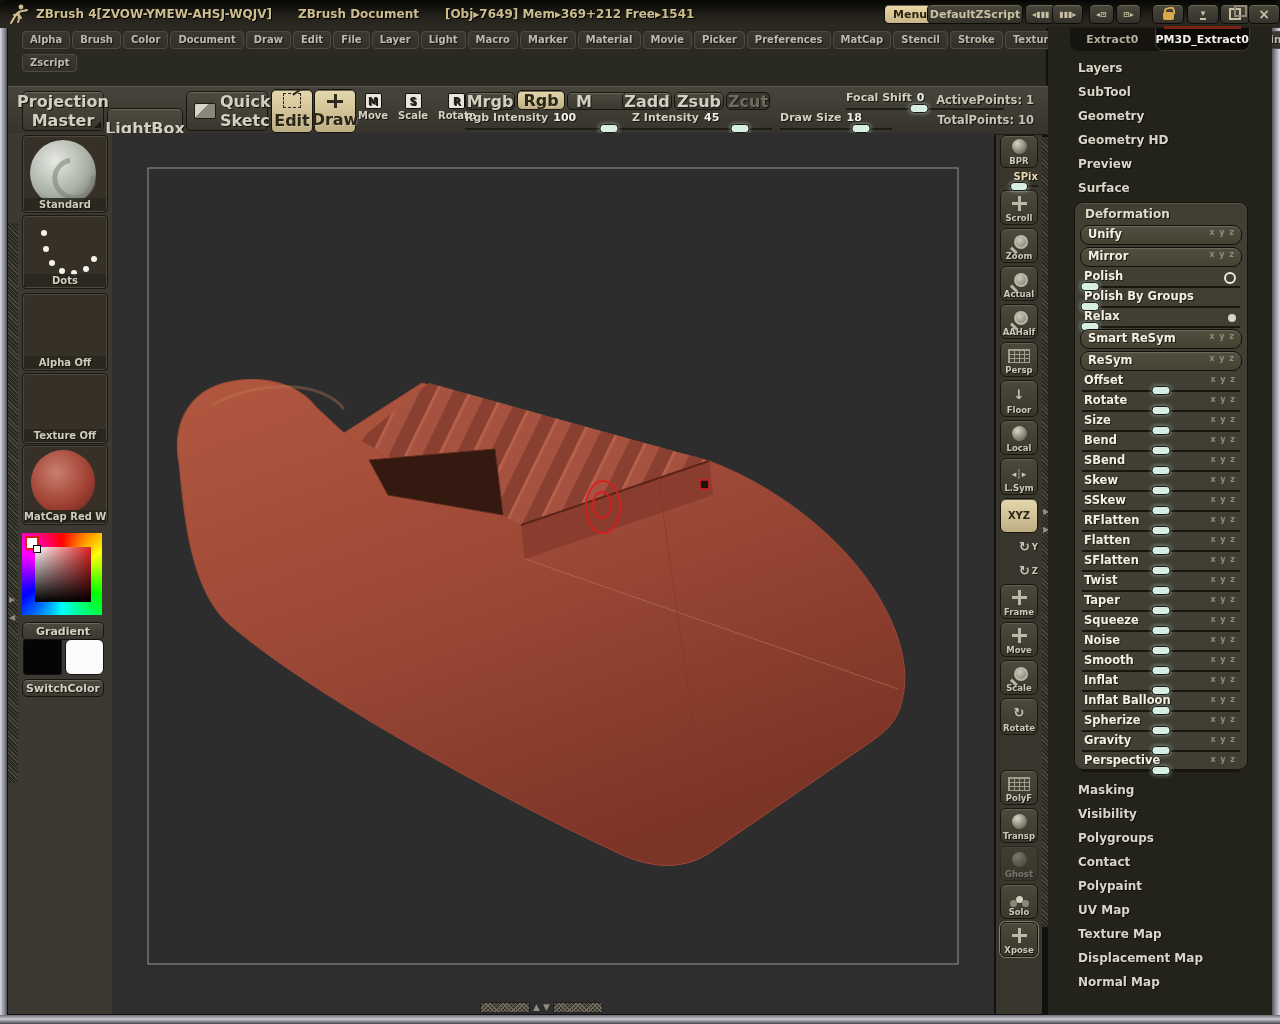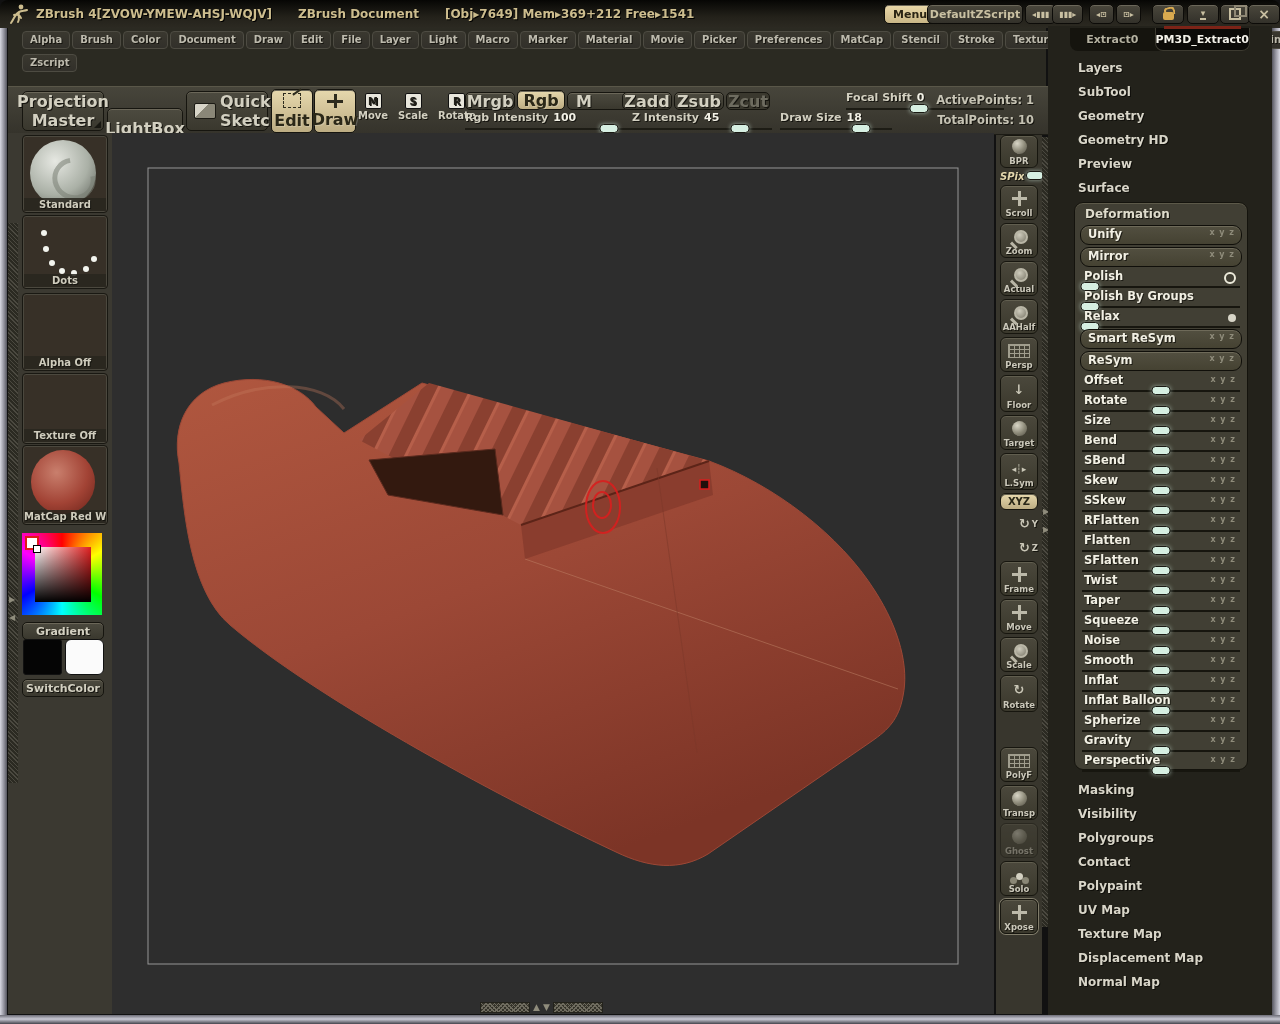--- a/index.html
+++ b/index.html
@@ -92,41 +92,41 @@
   .hs-bar{width:48px;height:9px;background:#35332a;border:1px solid #23221b;
     background-image:repeating-linear-gradient(45deg,#6e6b5e 0 1px,transparent 1px 3px),repeating-linear-gradient(-45deg,#6e6b5e 0 1px,transparent 1px 3px);}
   .hs-arr{color:#8f8c7c;font-size:9px;line-height:10px;font-weight:bold;}
   
   .rightcol{position:absolute;left:996px;top:135px;width:46px;bottom:10px;background:#38362d;
     display:flex;flex-direction:column;align-items:center;gap:3px;}
   .rbtn{width:38px;min-height:35px;background:linear-gradient(#4b483c,#3a382c);border:1px solid #17160f;border-radius:6px;
     box-shadow:inset 0 1px 0 #615e4f;display:flex;flex-direction:column;align-items:center;justify-content:flex-end;
     padding:3px 1px 1px;box-sizing:border-box;}
   .rlabel{font-size:8.5px;font-weight:bold;color:#cbc8ba;text-shadow:1px 1px 0 #15140e;white-space:nowrap;}
-  .rbtn.tan{background:linear-gradient(#e6d8ad,#bdad83);min-height:16px;flex-direction:row;justify-content:center;padding:2px 0;}
+  .rbtn.tan{background:linear-gradient(#e6d8ad,#bdad83);min-height:16px;flex-direction:row;justify-content:center;padding:11px 0;}
   .rbtn.tan .rlabel{color:#2a2818;font-size:10px;text-shadow:none;}
   .rbtn.nobox{background:none;border:none;box-shadow:none;min-height:15px;flex-direction:row;gap:2px;padding:0;}
   .rbtn.dim{opacity:.42;}
   .rbtn.sel{box-shadow:0 0 0 1px #817d6b,inset 0 1px 0 #615e4f;}
   .rbtn.gap{margin-top:32px;}
   .ric{display:block;position:relative;margin-bottom:2px;}
   .ric.sphere{width:15px;height:15px;border-radius:50%;background:radial-gradient(circle at 35% 30%,#d8d5c6,#8a8776 55%,#524f45);}
   .ric.mag{width:10px;height:10px;border:2px solid #b9b6a6;border-radius:50%;background:radial-gradient(circle at 35% 30%,#cfccbd,#7a7768);margin-left:4px;}
   .ric.mag::after{content:"";position:absolute;left:-6px;bottom:-4px;width:8px;height:2.5px;background:#b9b6a6;transform:rotate(45deg);}
   .ric.cross{width:15px;height:15px;}
   .ric.cross::before{content:"";position:absolute;left:6px;top:0;width:3px;height:15px;background:#bcb9a9;}
   .ric.cross::after{content:"";position:absolute;top:6px;left:0;height:3px;width:15px;background:#bcb9a9;}
   .ric.grid{width:20px;height:12px;border:1px solid #a19e8e;
     background:linear-gradient(#a19e8e 1px,transparent 1px) 0 0/5px 4px,linear-gradient(90deg,#a19e8e 1px,transparent 1px) 0 0/5px 4px;}
   .ric.down::before{content:"↓";font-size:13px;font-weight:bold;color:#c9c6b6;}
   .ric.lsym::before{content:"◂┆▸";font-size:9px;font-weight:bold;color:#c9c6b6;}
   .ric.rot::before{content:"↻";font-size:13px;font-weight:bold;color:#c9c6b6;line-height:13px;}
   .ric.solo{width:7px;height:7px;border-radius:50%;background:#d4d1c2;margin:3px 0 4px;
     box-shadow:-6px 4px 0 #8a8776,6px 4px 0 #8a8776;}
-  .spix{display:flex;flex-direction:row;align-items:flex-start;width:38px;font-style:italic;}
+  .spix{display:flex;flex-direction:column;align-items:flex-end;width:38px;}
   .spix .rlabel{font-size:10px;color:#e3d7ae;}
   .spix-track{position:relative;width:30px;height:2px;background:#1d1c15;margin-top:3px;}
   .spix-handle{position:absolute;left:2px;top:-3px;width:16px;height:7px;background:#d6efe2;border:1px solid #1a1913;border-radius:4px;box-shadow:0 0 4px rgba(214,240,226,.6);}
   
   .rightpanel{position:absolute;left:1048px;top:26px;width:224px;bottom:9px;background:#23221b;}
   .tabholder{position:absolute;left:22px;top:2px;width:180px;height:23px;background:#15140e;border-radius:0 0 8px 8px;display:flex;}
   .tab{flex:1;display:flex;align-items:center;justify-content:center;font-size:11px;font-weight:bold;color:#b4b1a0;
     border-radius:0 0 8px 8px;position:relative;text-shadow:1px 1px 0 #0b0a07;white-space:nowrap;}
   .tab.active{background:#0c0b08;color:#f4f2ea;border:1px solid #3c3a30;border-top:none;}
   .tab.active::before{content:"";position:absolute;left:8px;right:8px;top:-2px;height:3px;background:#7c2317;}
@@ -385,21 +385,21 @@
           <span class="ric mag"></span>
           <span class="rlabel">AAHalf</span>
         </div><div class="rbtn">
           <span class="ric grid"></span>
           <span class="rlabel">Persp</span>
         </div><div class="rbtn">
           <span class="ric down"></span>
           <span class="rlabel">Floor</span>
         </div><div class="rbtn">
           <span class="ric sphere"></span>
-          <span class="rlabel">Target</span>
+          <span class="rlabel">Local</span>
         </div><div class="rbtn">
           <span class="ric lsym"></span>
           <span class="rlabel">L.Sym</span>
         </div><div class="rbtn tan">
 
           <span class="rlabel">XYZ</span>
         </div><div class="rbtn nobox">
           <span class="ric rot"></span>
           <span class="rlabel">Y</span>
         </div><div class="rbtn nobox">

